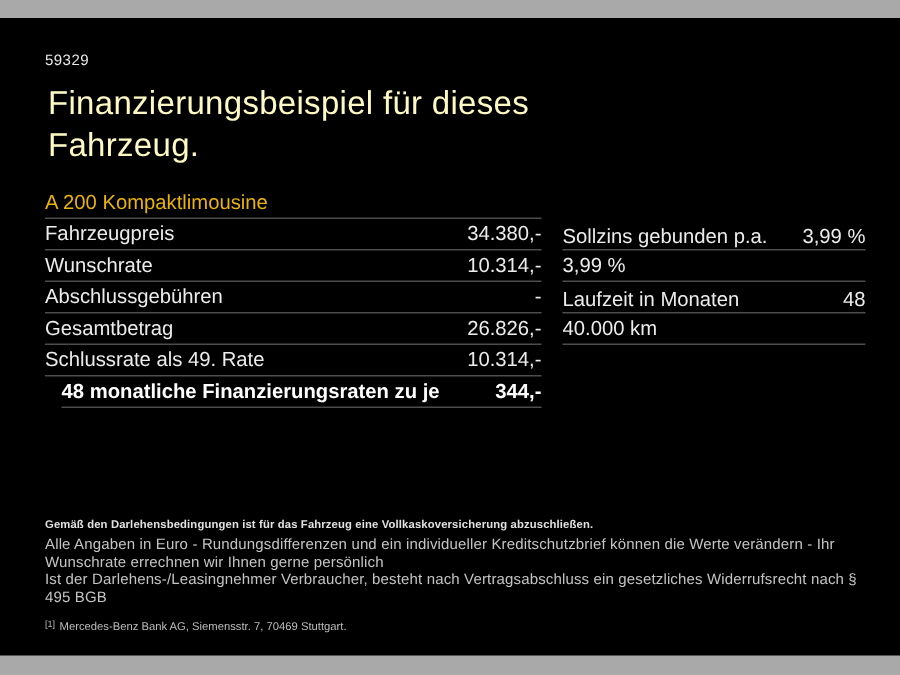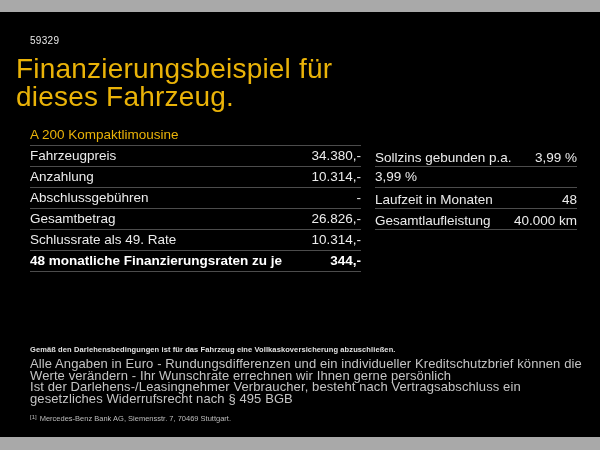--- a/index.html
+++ b/index.html
@@ -22,27 +22,27 @@
   .doc-number {
     position: absolute;
     left: 30px;
     top: 35px;
     font-size: 10px;
     letter-spacing: 0.3px;
     color: #e8e8e8;
   }
   .title {
     position: absolute;
-    left: 16px;
+    left: 32px;
     top: 55px;
     width: 380px;
-    font-size: 28px;
+    font-size: 22px;
     line-height: 28px;
     font-weight: 400;
-    color: #eab308;
+    color: #fef9c3;
     letter-spacing: 0.2px;
   }
 
   .table-left {
     position: absolute;
     left: 30px;
     top: 125px;
     width: 331px;
   }
   .table-right {
@@ -58,21 +58,21 @@
     height: 21px;
     line-height: 20px;
     border-bottom: 1px solid #4c4c4c;
     font-size: 13.5px;
     color: #ececec;
     white-space: nowrap;
   }
   .trow .lbl { text-align: left; }
   .trow .val { text-align: left; }
   .trow.header { color: #eab308; }
-  .trow.bold { font-weight: 700; color: #ffffff; }
+  .trow.bold { font-weight: 700; color: #ffffff; margin-left: 11px; }
   .sup {
     font-size: 8px;
     color: #bdbdbd;
     vertical-align: 4px;
     margin-left: 2px;
     letter-spacing: 0;
   }
 
   .footer {
     position: absolute;
@@ -83,21 +83,21 @@
   }
   .footer .f-bold {
     font-size: 7.5px;
     font-weight: 700;
     color: #e2e2e2;
     line-height: 11px;
     margin-bottom: 3px;
     letter-spacing: 0.1px;
   }
   .footer .f-line {
-    font-size: 13px;
+    font-size: 10px;
     line-height: 11.5px;
     color: #c4c4c4;
     letter-spacing: 0.1px;
   }
   .footer .f-footnote {
     margin-top: 8px;
     font-size: 7.5px;
     line-height: 11px;
     color: #bdbdbd;
   }
@@ -118,21 +118,21 @@
 
 <div class="table-left">
   <div class="trow header">
     <span class="lbl">A 200 Kompaktlimousine</span>
   </div>
   <div class="trow">
     <span class="lbl">Fahrzeugpreis</span>
     <span class="val">34.380,-</span>
   </div>
   <div class="trow">
-    <span class="lbl">Anzahlung</span>
+    <span class="lbl">Wunschrate</span>
     <span class="val">10.314,-</span>
   </div>
   <div class="trow">
     <span class="lbl">Abschlussgebühren</span>
     <span class="val">-</span>
   </div>
   <div class="trow">
     <span class="lbl">Gesamtbetrag</span>
     <span class="val">26.826,-</span>
   </div>
@@ -152,21 +152,20 @@
     <span class="val">3,99 %</span>
   </div>
   <div class="trow">
     <span class="val">3,99 %</span>
   </div>
   <div class="trow">
     <span class="lbl"><span>Laufzeit in Monaten</span><span class="sup"></span></span>
     <span class="val">48</span>
   </div>
   <div class="trow">
-    <span class="lbl"><span>Gesamtlaufleistung</span><span class="sup"></span></span>
     <span class="val">40.000 km</span>
   </div>
 </div>
 
 <div class="footer">
   <p class="f-bold">Gemäß den Darlehensbedingungen ist für das Fahrzeug eine Vollkaskoversicherung abzuschließen.</p>
   <p class="f-line">Alle Angaben in Euro - Rundungsdifferenzen und ein individueller Kreditschutzbrief können die Werte verändern - Ihr Wunschrate errechnen wir Ihnen gerne persönlich</p>
   <p class="f-line">Ist der Darlehens-/Leasingnehmer Verbraucher, besteht nach Vertragsabschluss ein gesetzliches Widerrufsrecht nach § 495 BGB</p>
   <p class="f-footnote"><span class="marker">[1]</span><span>Mercedes-Benz Bank AG, Siemensstr. 7, 70469 Stuttgart.</span></p>
 </div>

